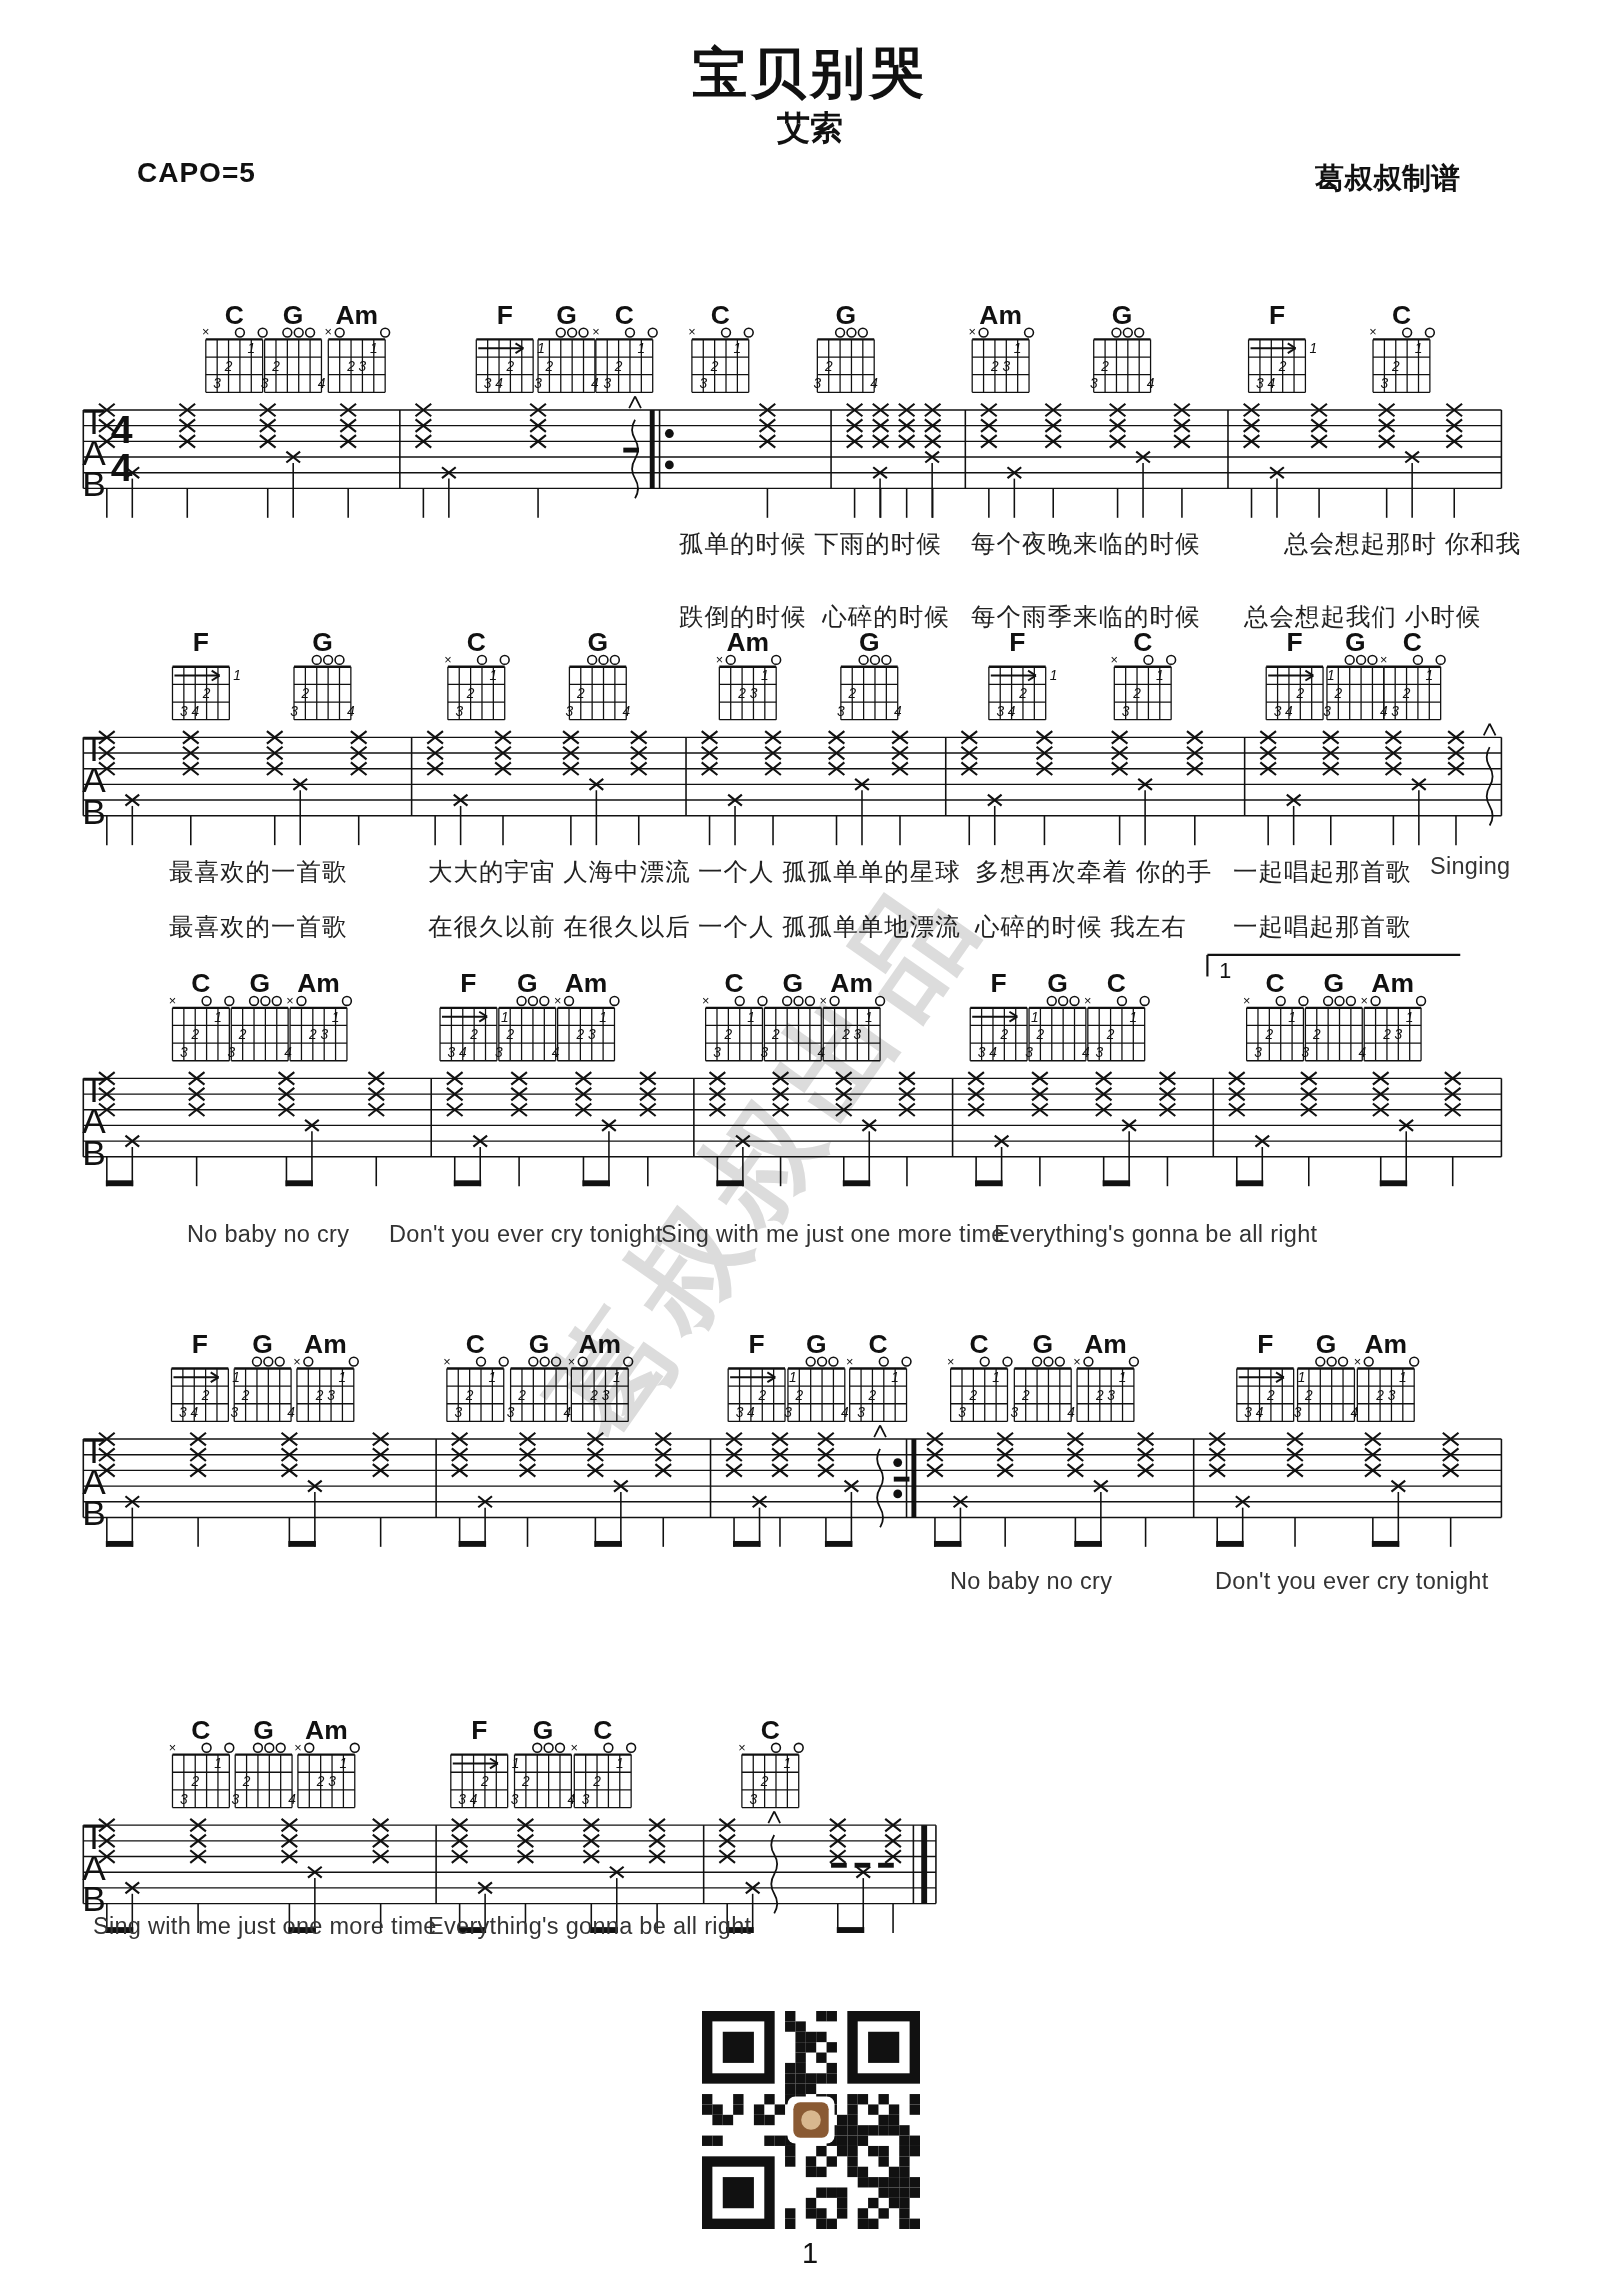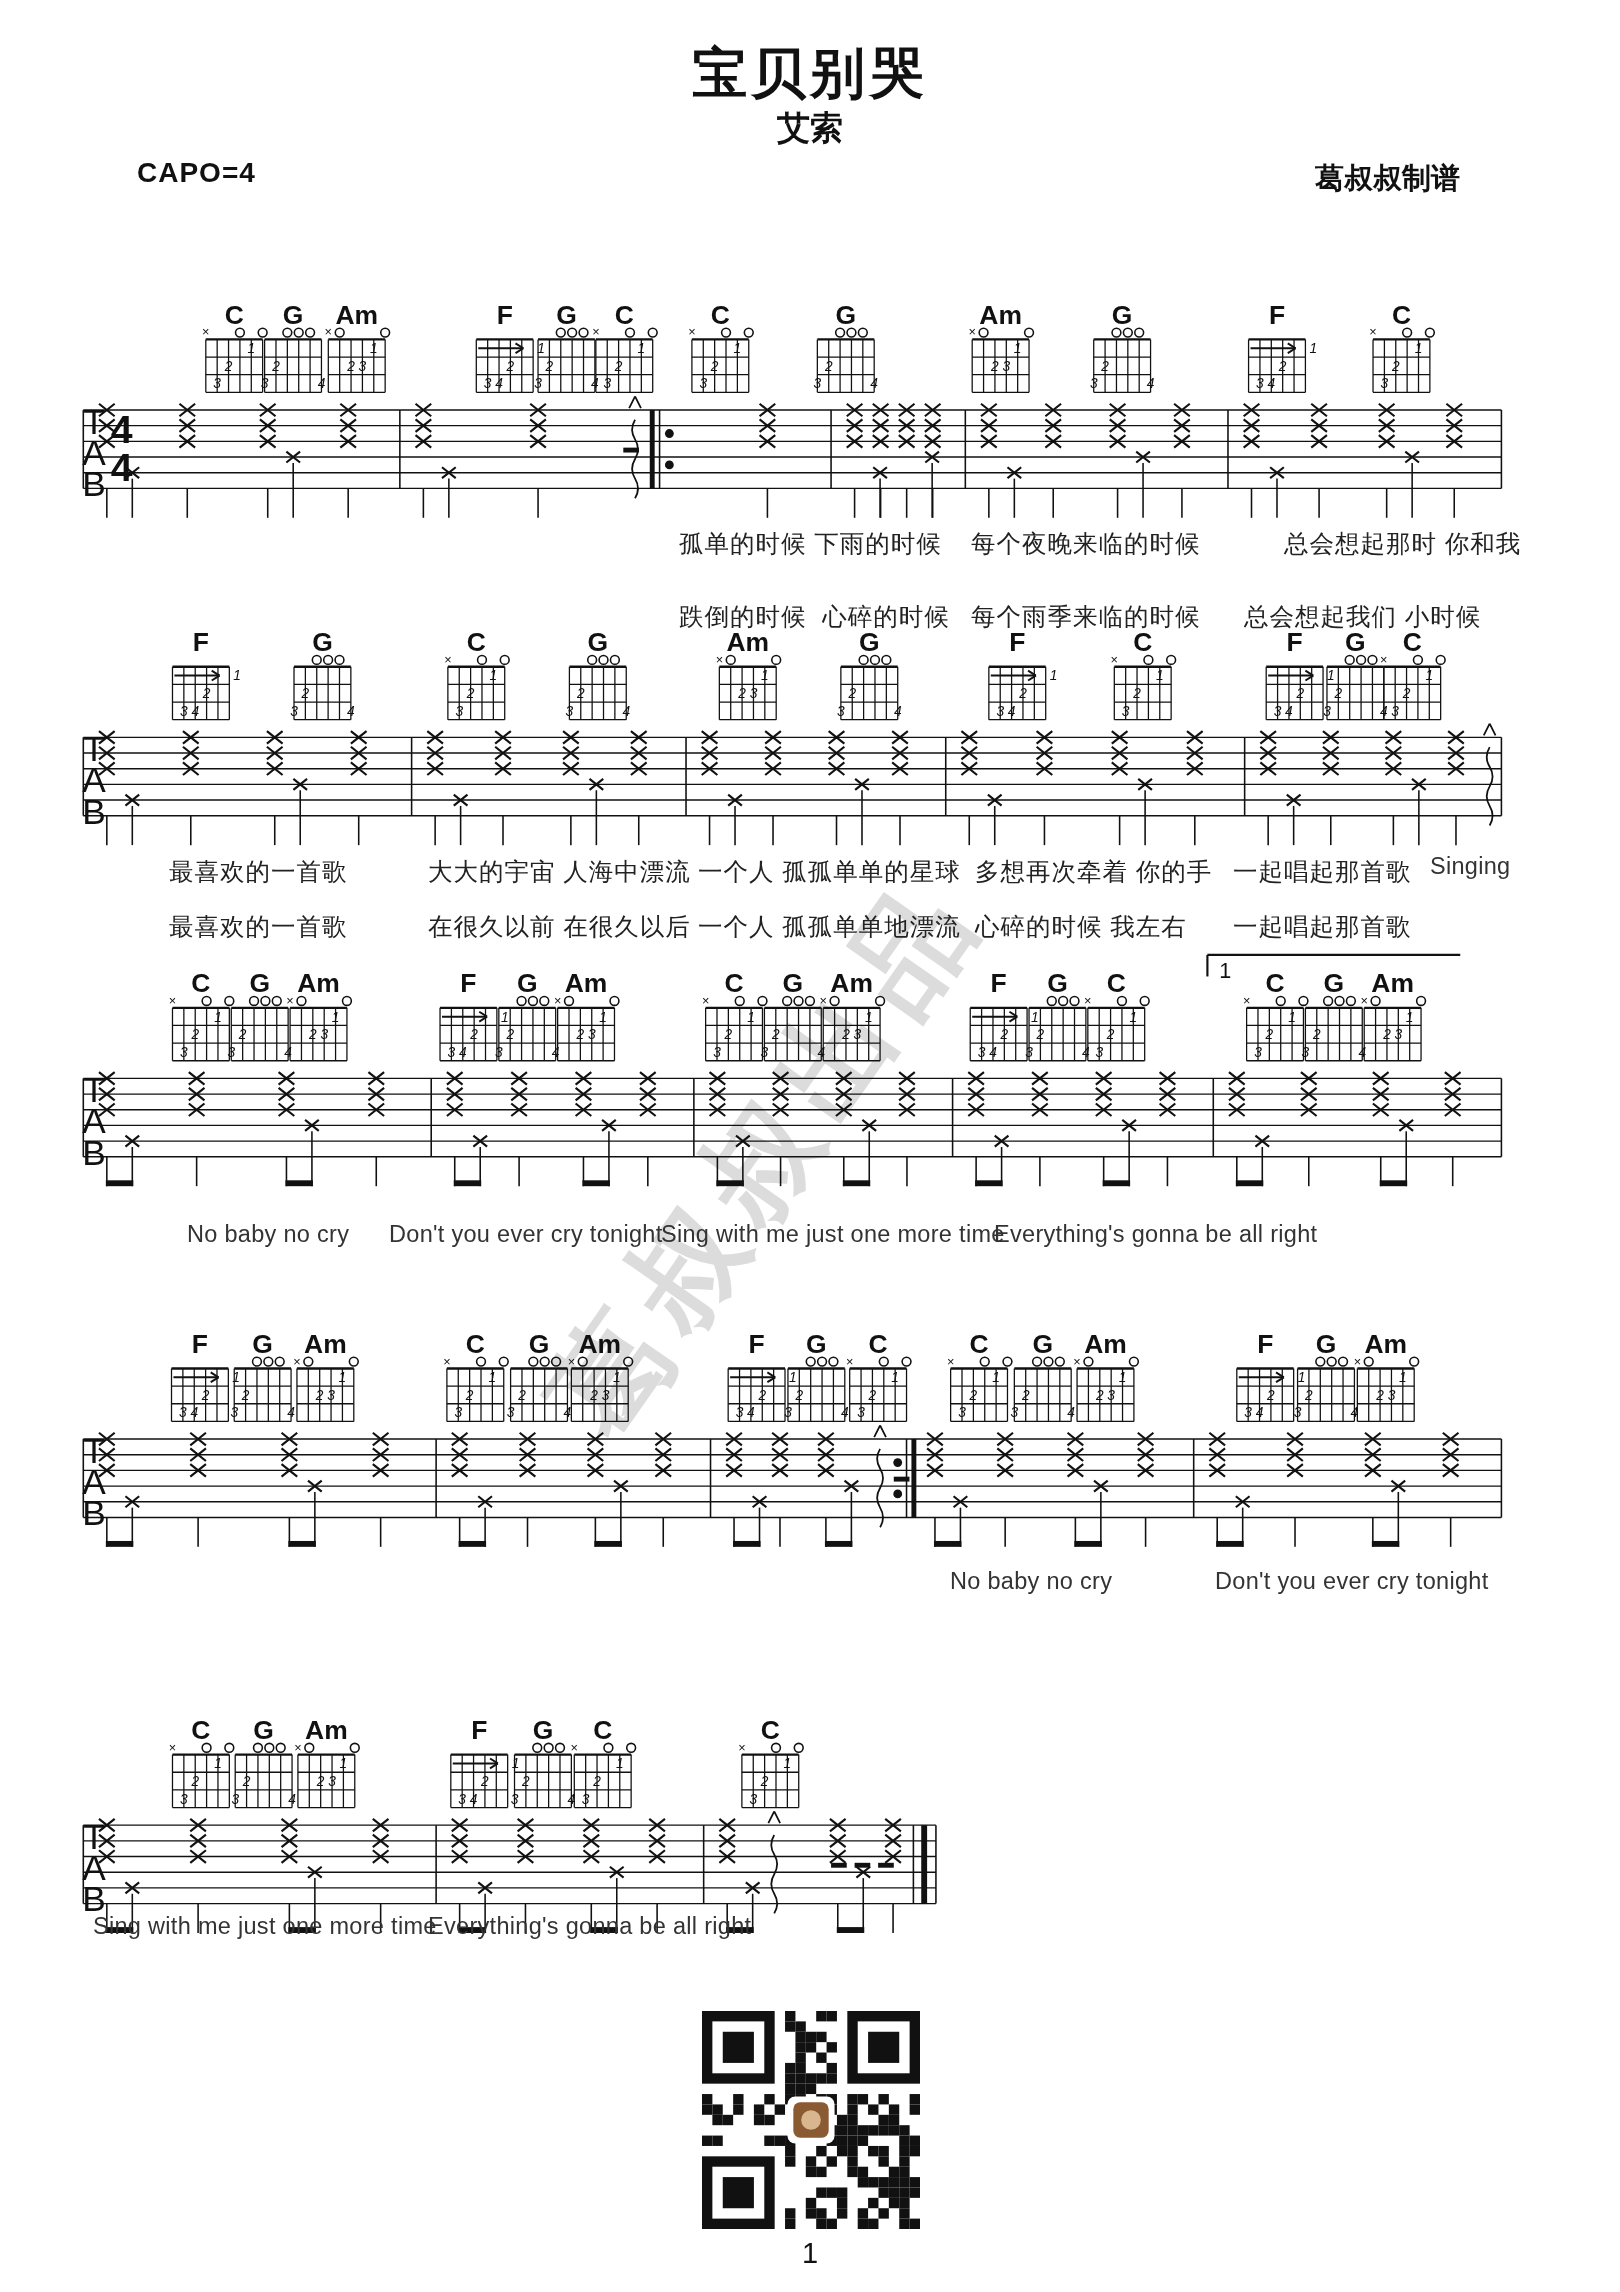--- a/index.html
+++ b/index.html
@@ -23,21 +23,21 @@
   }
   .page-number{left:0;right:0;text-align:center;top:2237px;font-size:29px;}
   svg text{font-family:"Liberation Sans",sans-serif;}
 </style>
 </head>
 <body>
 
 <div class="page">
   <div class="abs title">宝贝别哭</div>
   <div class="abs subtitle">艾索</div>
-  <div class="abs capo">CAPO=4</div>
+  <div class="abs capo">CAPO=5</div>
   <div class="abs credit">葛叔叔制谱</div>
   <div class="abs watermark">葛叔叔出品</div>
   <svg id="score" class="abs" style="left:0;top:0" width="1620" height="2293" viewBox="0 0 1653 2339">
       <g>
         <g>
           <text x="239" y="330" font-size="27" text-anchor="middle" font-weight="600" font-style="normal" fill="#111">C</text>
           <text x="210" y="343" font-size="13" text-anchor="middle" font-weight="normal" font-style="normal" fill="#111">×</text>
           <circle cx="244.8" cy="339" r="4.5" fill="none" stroke="#111" stroke-width="1.6"></circle>
           <circle cx="268" cy="339" r="4.5" fill="none" stroke="#111" stroke-width="1.6"></circle>
           <line x1="210" y1="346" x2="210" y2="400" stroke="#111" stroke-width="1.3"></line>

